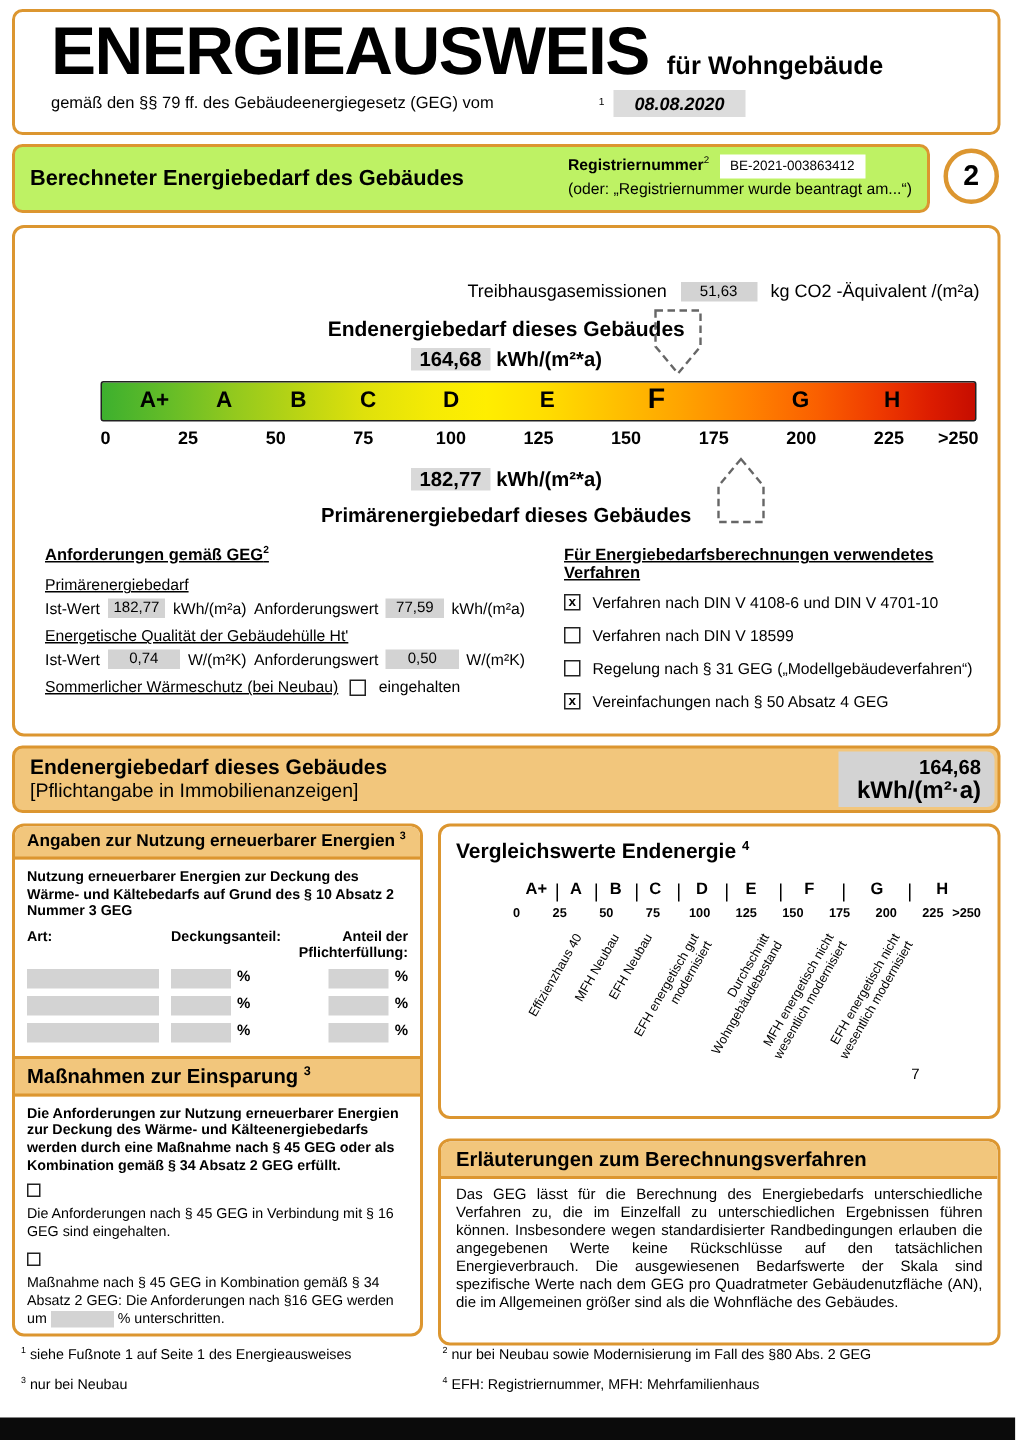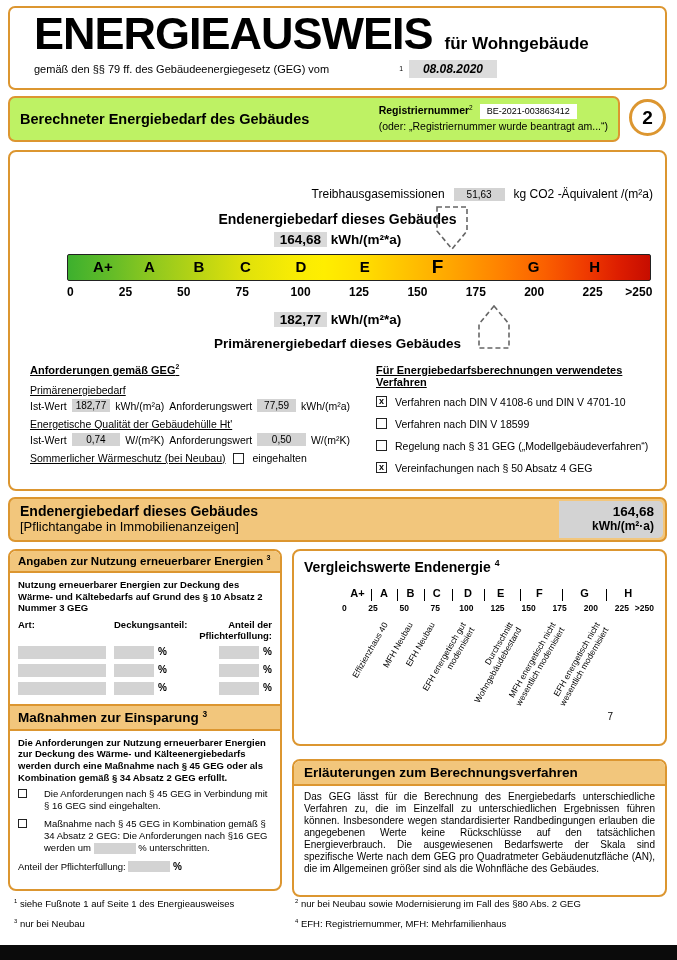--- a/index.html
+++ b/index.html
@@ -61,39 +61,39 @@
   .vrow .gf{padding:1px 0;width:50px;text-align:center;font-size:10px;}
   .mrow{display:flex;align-items:flex-start;gap:8px;margin-bottom:10px;}
   .sumrow{display:flex;align-items:center;gap:8px;}
 
   
   .endbar{position:absolute;left:8px;top:497px;width:659px;height:45px;background:#f2c67c;border:2px solid #dc9630;border-radius:7px;padding:4px 10px;}
   .endbar-title{font-weight:bold;font-size:14px;}
   .endbar-sub{font-size:13px;}
   .endbar-val{position:absolute;top:2px;bottom:2px;right:2px;width:104px;background:#d3d3d3;border-radius:0 5px 5px 0;text-align:right;padding:3px 9px;font-weight:bold;}
   .endbar-val .v1{font-size:13.5px;}
-  .endbar-val .v2{font-size:12px;}
+  .endbar-val .v2{font-size:16px;}
 
   
   .lbox{left:8px;top:549px;width:274px;height:342px;}
   .lbox .oband{font-size:11.5px;padding:4px 8px;}
   .lbox .obandm{font-size:13.5px;padding:4px 8px;border-top:2px solid #dc9630;}
   .lbody{padding:6px 8px 4px;font-size:9.5px;line-height:1.22;}
   .lintro{font-weight:bold;margin-bottom:5px;}
   .fhead{display:flex;font-weight:bold;margin-bottom:4px;}
   .fh1{width:96px;}
   .fh2{width:78px;}
   .fh3{flex:1;text-align:right;}
   .frow{display:flex;align-items:center;margin-bottom:5px;}
   .f-art{width:88px;height:13px;}
   .f-pct{width:40px;height:13px;}
   .fg2{margin-left:8px;display:flex;align-items:center;gap:4px;}
   .fg3{margin-left:auto;display:flex;align-items:center;gap:4px;}
   .pct{font-weight:bold;font-size:10px;}
-  .schk{display:flex;gap:17px;margin-bottom:7px;}
+  .schk{display:flex;gap:6px;margin-bottom:7px;flex-direction:column;}
   .schk .cb{width:9px;height:9px;margin-top:1px;}
   .ifield{width:42px;height:11px;vertical-align:middle;}
   .dutyrow{margin-top:5px;}
 
   
   .cbox{left:292px;top:549px;width:375px;height:197px;}
   .cbox-title{font-weight:bold;font-size:14px;padding:8px 10px 0;}
   .axis{position:absolute;left:48px;right:12px;top:36px;height:32px;}
   .cl{position:absolute;transform:translateX(-50%);font-weight:bold;font-size:11px;top:0;}
   .csep{position:absolute;top:2px;width:1px;height:12px;background:#000;}

